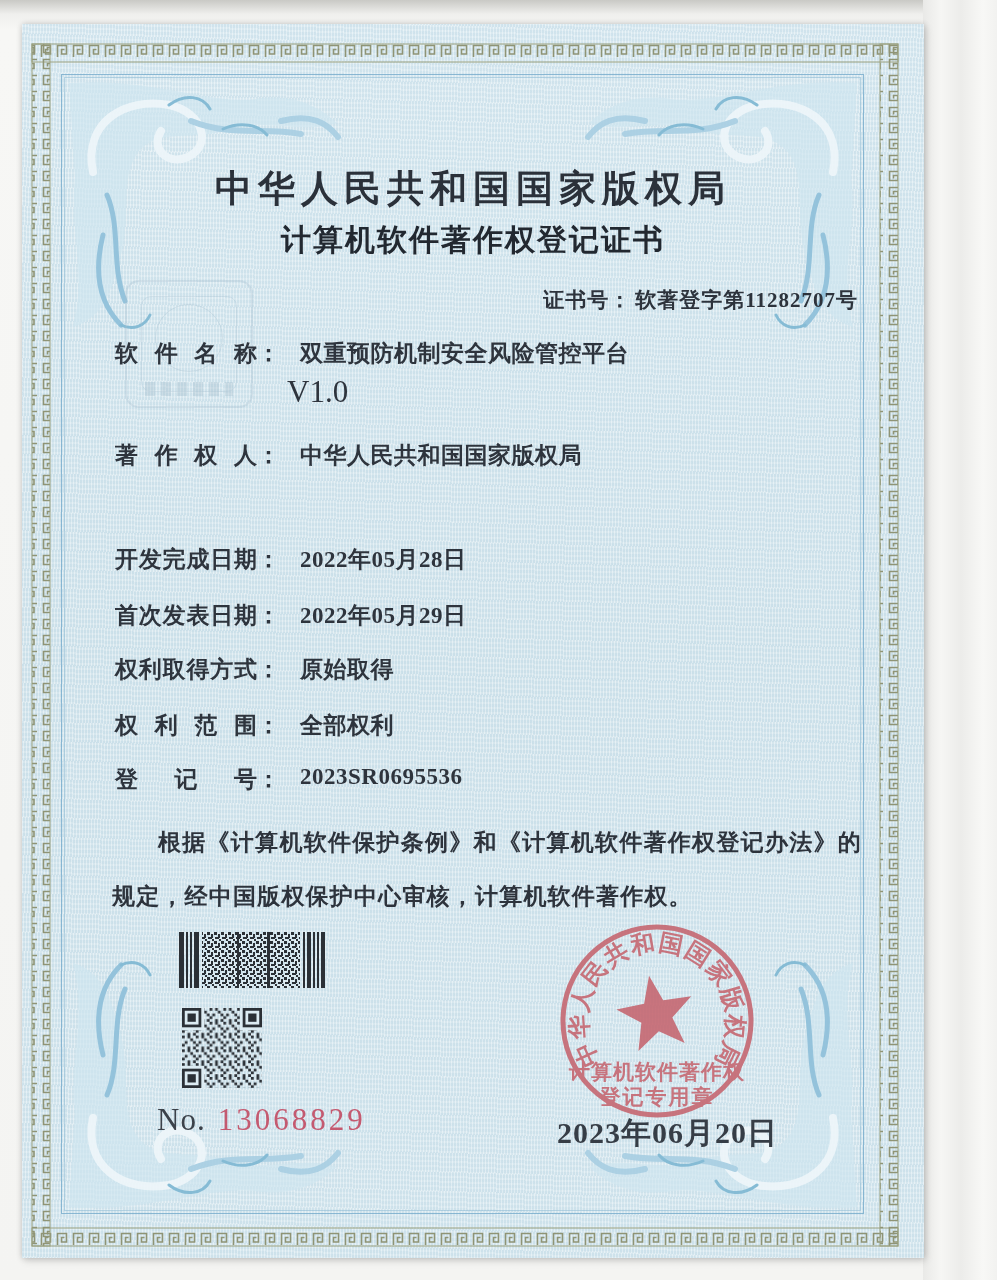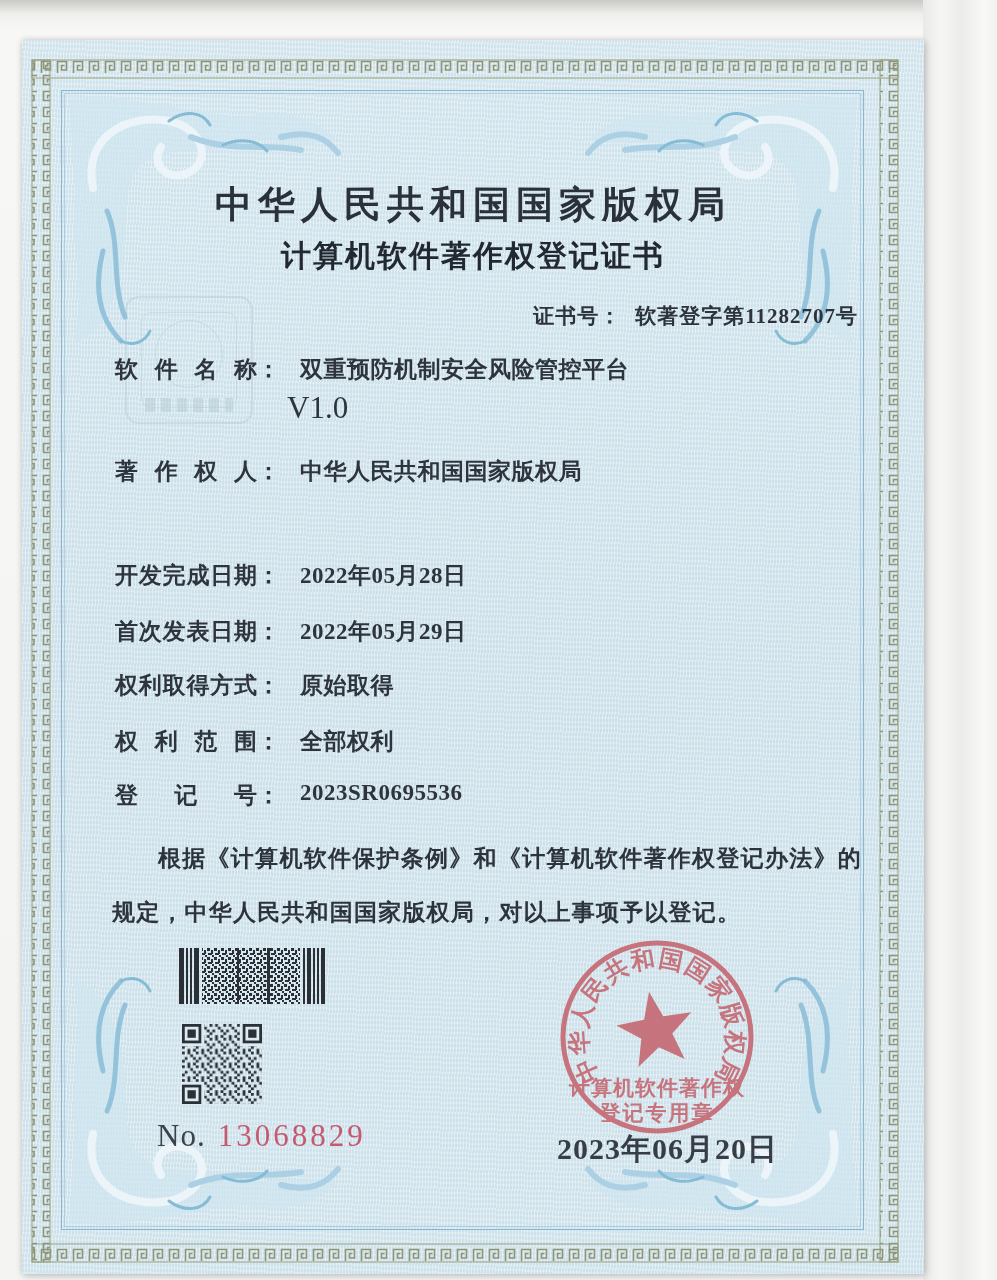--- a/index.html
+++ b/index.html
@@ -7,21 +7,21 @@
   body {
     position:relative; overflow:hidden;
     background:linear-gradient(180deg,#c9c9c5 0,#efefed 14px,#f7f7f5 30px,#f4f4f2 100%);
     font-family:"Liberation Serif","DejaVu Serif",serif;
   }
   .scan-right {
     position:absolute; top:0; right:0; width:74px; height:1280px;
     background:linear-gradient(90deg,#e9e9e7 0,#f6f6f4 18px,#ececea 38px,#f8f8f6 60px,#f2f2f0 100%);
   }
   .paper {
-    position:absolute; left:22px; top:40px; width:902px; height:1234px;
+    position:absolute; left:22px; top:24px; width:902px; height:1234px;
     background:
       repeating-linear-gradient(93deg, rgba(255,255,255,.28) 0 1px, rgba(150,190,210,.10) 1px 3px),
       repeating-linear-gradient(2deg, rgba(255,255,255,.14) 0 2px, rgba(140,185,210,.07) 2px 5px),
       linear-gradient(180deg,#dcebf2 0,#d6e7ee 50%,#d9e9f0 100%);
     box-shadow:0 0 6px rgba(0,0,0,.18), 2px 3px 8px rgba(0,0,0,.12);
   }
   .key-frame { position:absolute; left:0; top:0; }
   .rope-frame {
     position:absolute; left:39px; top:50px; width:803px; height:1140px;
     border:1.5px solid rgba(110,165,200,.75);
@@ -43,21 +43,21 @@
   }
   .doc-title {
     position:absolute; left:0; top:196px; width:100%;
     text-align:center; font-size:30px; font-weight:700; color:#222830;
     letter-spacing:2px;
   }
   .cert-no {
     position:absolute; top:262px; right:66px;
     font-size:21px; font-weight:700; color:#2d333c; letter-spacing:1px;
   }
-  .cert-no .val { margin-left:14px; }
+  .cert-no .val { margin-left:4px; }
 
   .field-row { position:absolute; left:93px; font-size:23px; font-weight:700; color:#2e343d; white-space:nowrap; }
   .field-row .lbl { display:inline-block; width:142px; text-align:justify; text-align-last:justify; vertical-align:top; }
   .field-row .colon { display:inline-block; vertical-align:top; }
   .field-row .val { display:inline-block; margin-left:20px; letter-spacing:.5px; vertical-align:top; }
   .val2 { position:absolute; left:265px; font-size:31px; font-weight:400; color:#2e343d; }
 
   .statement {
     position:absolute; left:90px; top:792px; width:750px;
     font-size:23px; font-weight:700; color:#2d333c;
@@ -176,21 +176,21 @@
   <div class="field-row" style="top:686px">
     <span class="lbl">权利范围</span><span class="colon">：</span><span class="val">全部权利</span>
   </div>
   <div class="field-row" style="top:630px">
     <span class="lbl">权利取得方式</span><span class="colon">：</span><span class="val">原始取得</span>
   </div>
   <div class="field-row" style="top:740px">
     <span class="lbl">登记号</span><span class="colon">：</span><span class="val">2023SR0695536</span>
   </div>
 
-  <div class="statement">根据《计算机软件保护条例》和《计算机软件著作权登记办法》的规定，中华人民共和国国家版权局，对以上事项予以登记。</div>
+  <div class="statement">根据《计算机软件保护条例》和《计算机软件著作权登记办法》的规定，经中国版权保护中心审核，计算机软件著作权。</div>
 
   <svg class="barcode" width="146" height="56" viewBox="0 0 146 56">
     <defs>
       <pattern id="bcp" patternUnits="userSpaceOnUse" width="7" height="9">
         <rect x="0" y="0" width="3" height="3" fill="#2b3036"></rect>
         <rect x="4" y="2" width="2" height="4" fill="#2b3036"></rect>
         <rect x="1" y="5" width="4" height="2" fill="#2b3036"></rect>
         <rect x="5" y="7" width="2" height="2" fill="#2b3036"></rect>
       </pattern>
     </defs>

